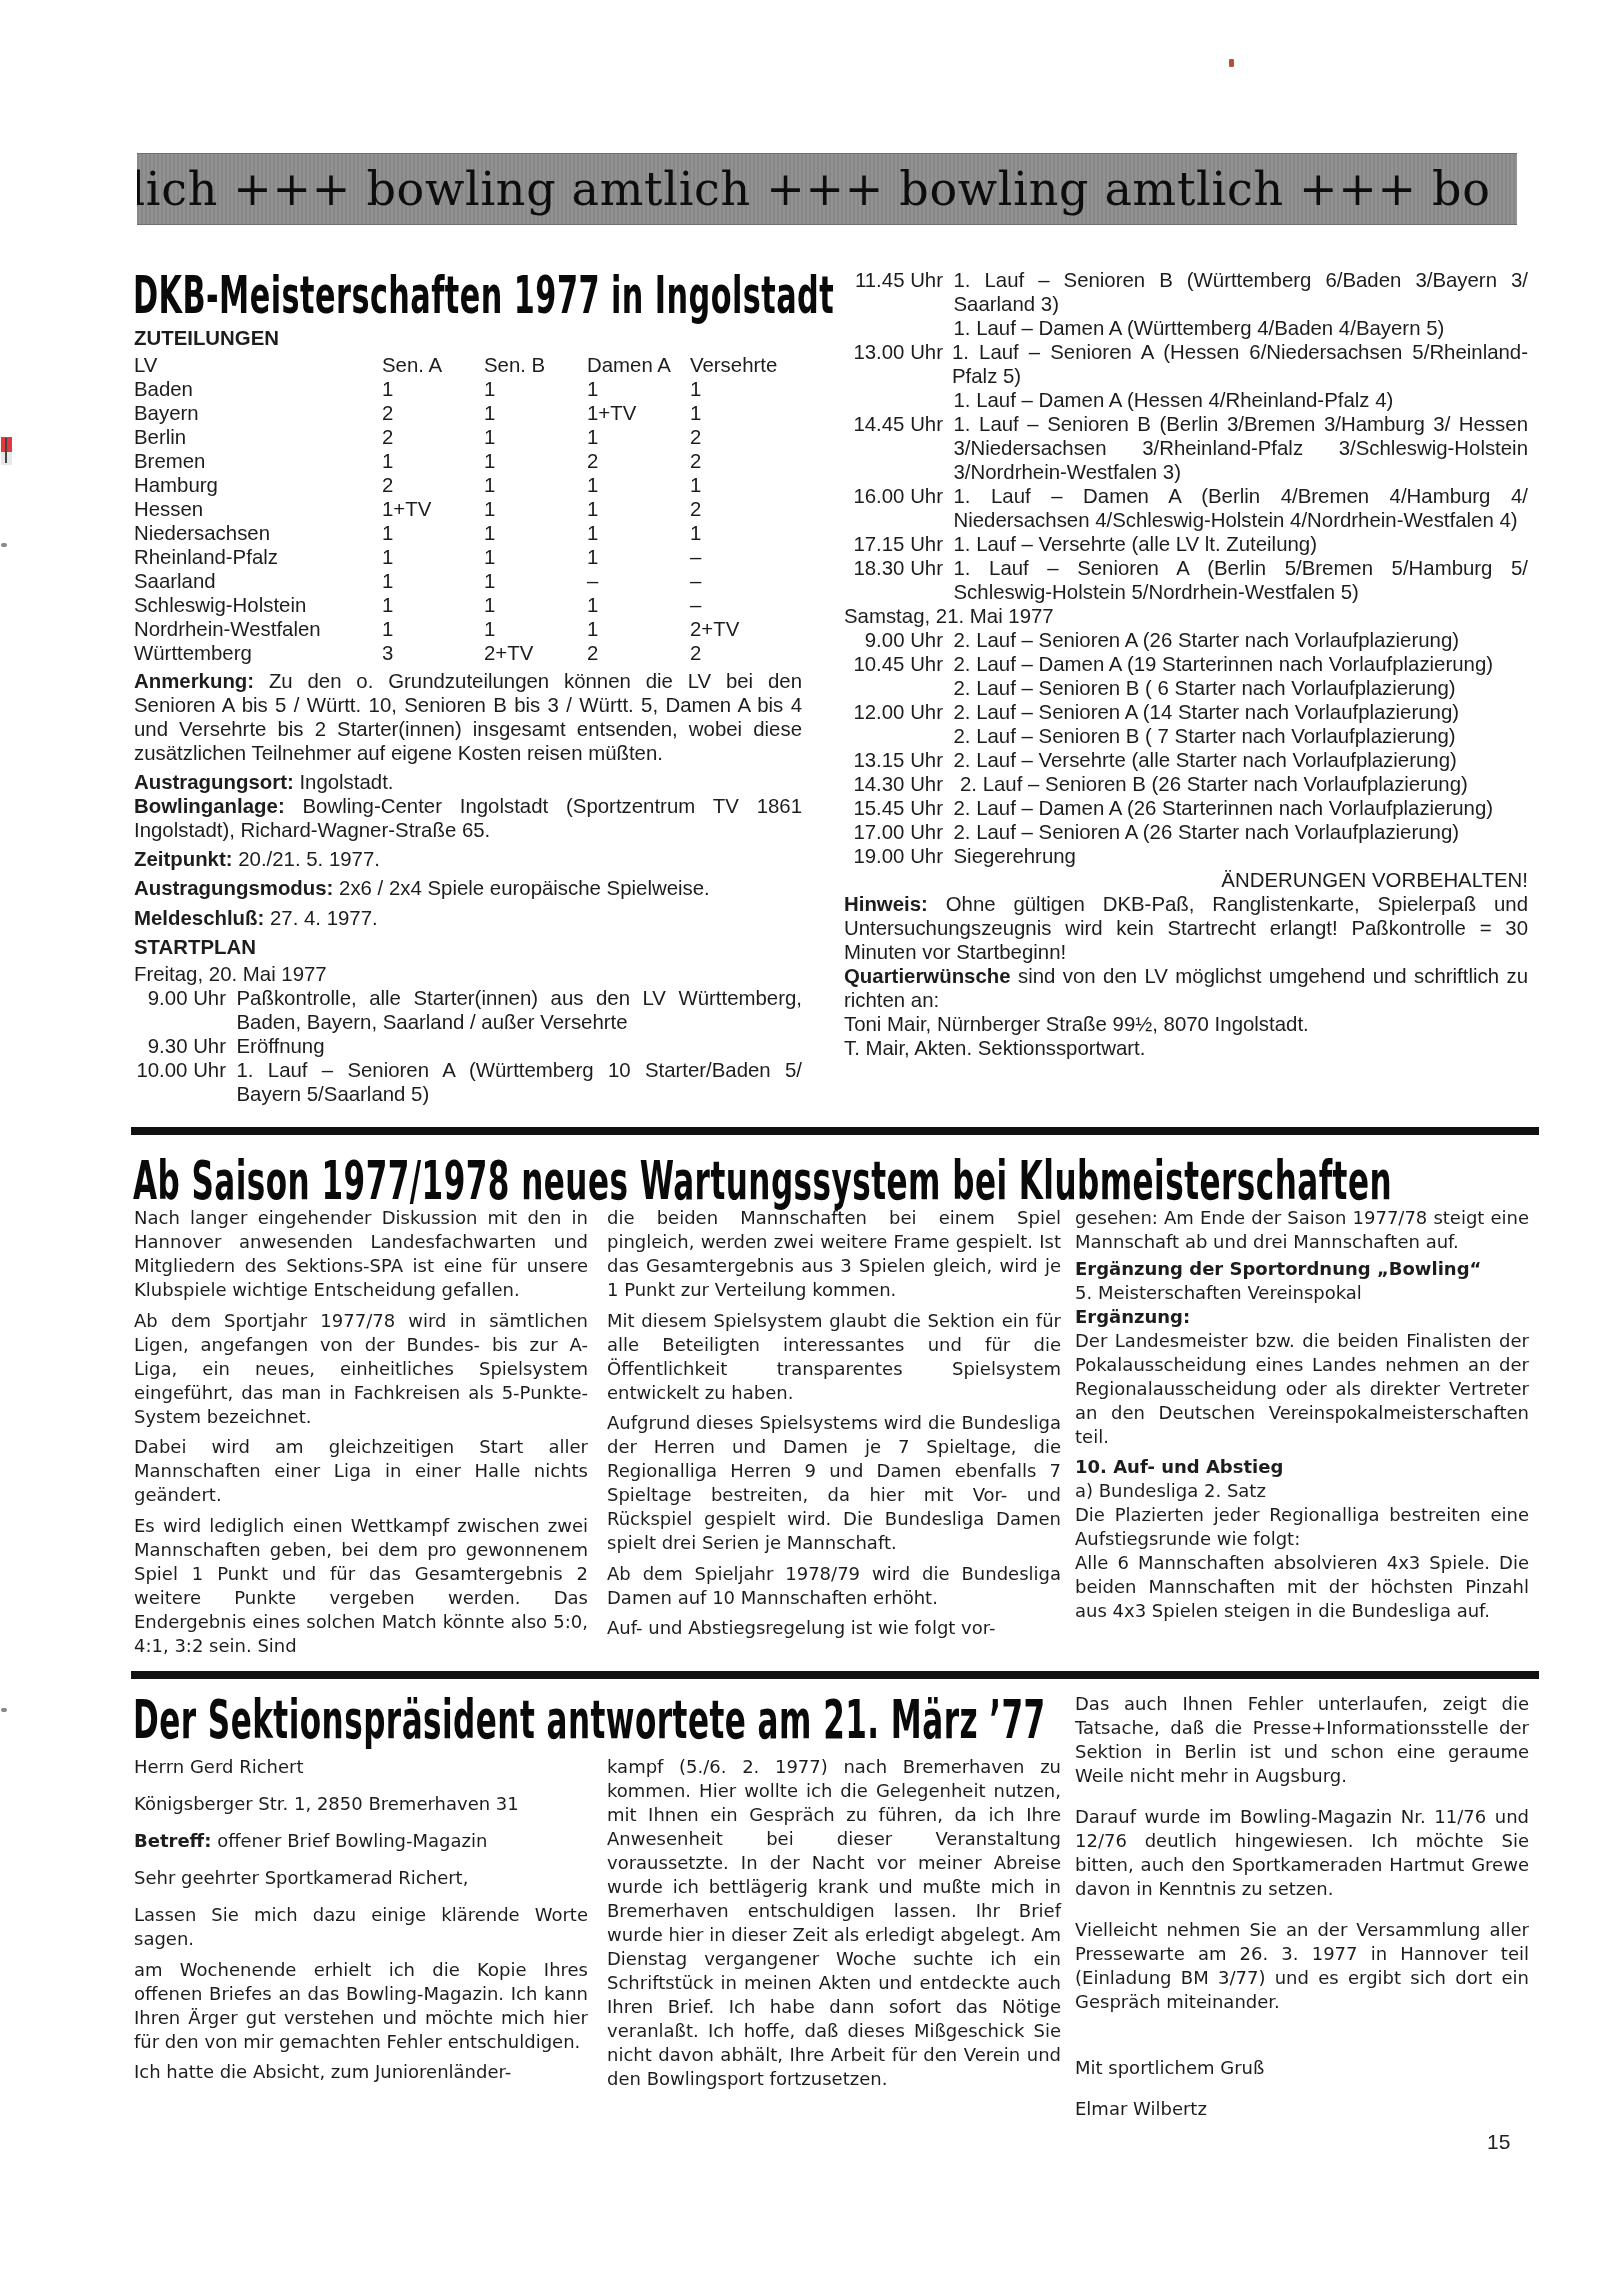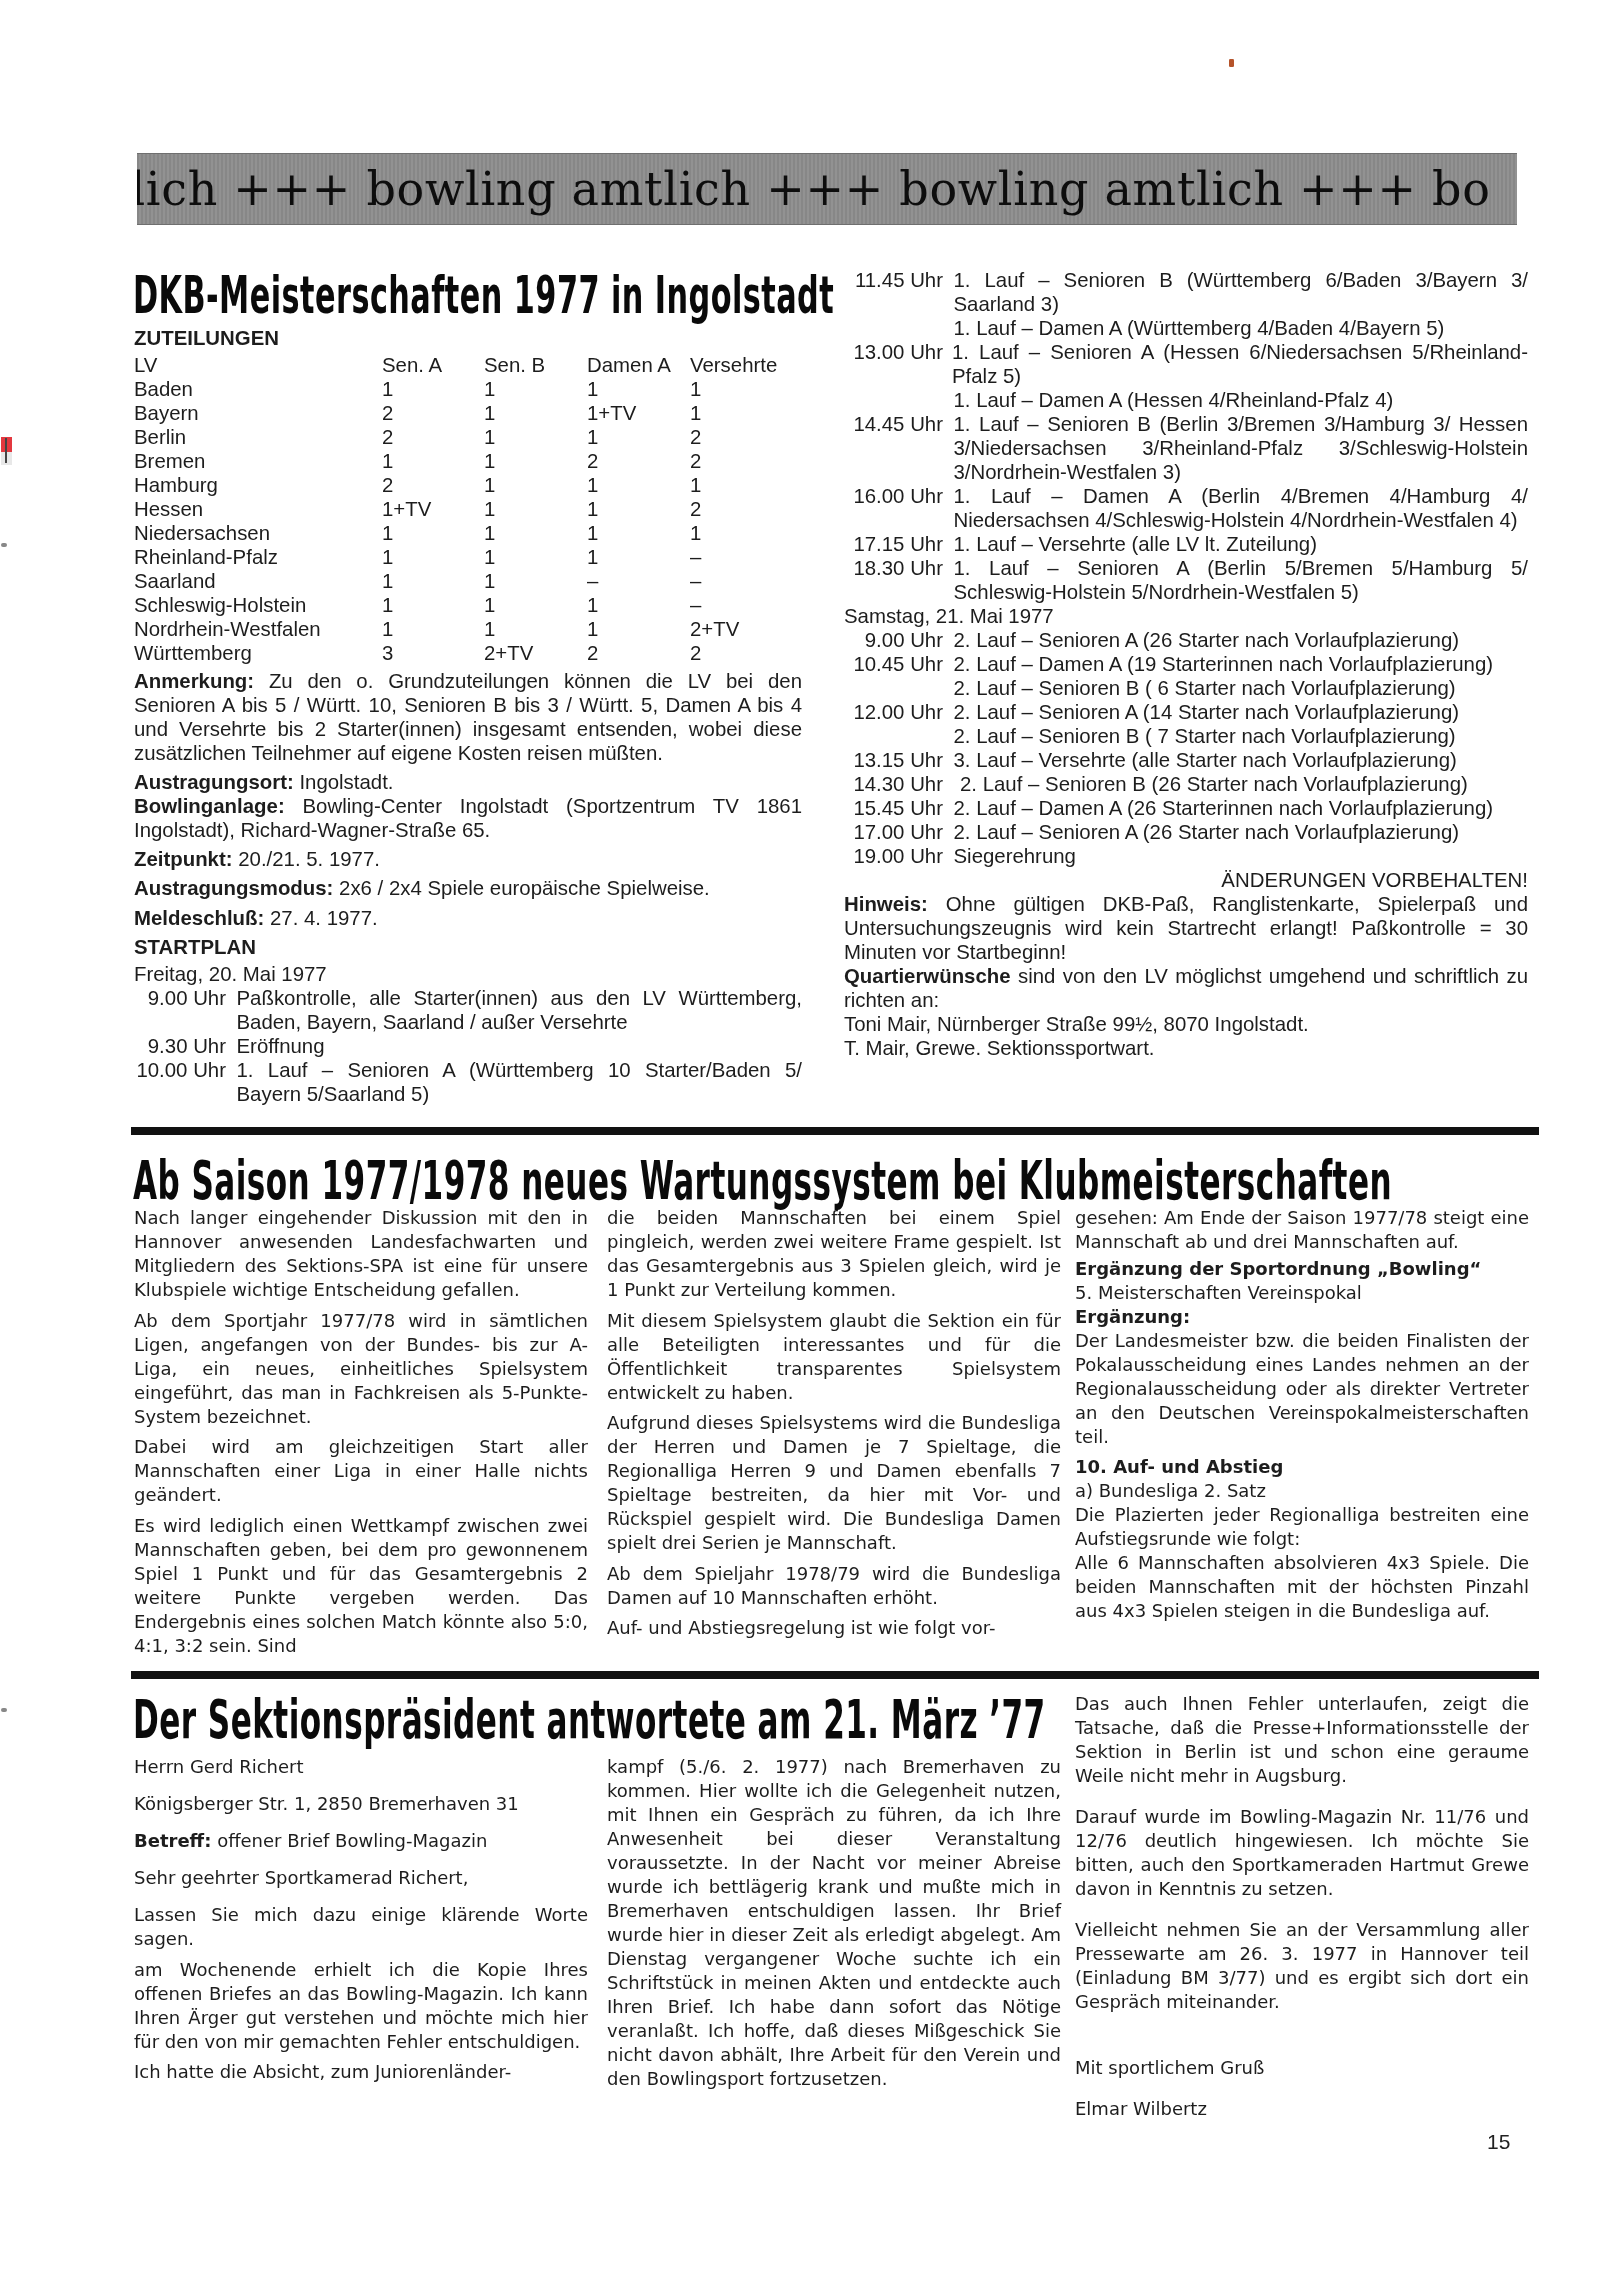--- a/index.html
+++ b/index.html
@@ -253,21 +253,21 @@
       <div class="sched-row">
         <div class="sched-time" style="width: 99px; margin-right: 10.5px;">12.00 Uhr</div>
         <div class="sched-text">2. Lauf – Senioren A (14 Starter nach Vorlaufplazierung)</div>
       </div>
       <div class="sched-row">
         <div class="sched-time" style="width: 99px; margin-right: 10.5px;"></div>
         <div class="sched-text">2. Lauf – Senioren B ( 7 Starter nach Vorlaufplazierung)</div>
       </div>
       <div class="sched-row">
         <div class="sched-time" style="width: 99px; margin-right: 10.5px;">13.15 Uhr</div>
-        <div class="sched-text">3. Lauf – Versehrte (alle Starter nach Vorlaufplazierung)</div>
+        <div class="sched-text">2. Lauf – Versehrte (alle Starter nach Vorlaufplazierung)</div>
       </div>
       <div class="sched-row">
         <div class="sched-time" style="width: 99px; margin-right: 17px;">14.30 Uhr</div>
         <div class="sched-text">2. Lauf – Senioren B (26 Starter nach Vorlaufplazierung)</div>
       </div>
       <div class="sched-row">
         <div class="sched-time" style="width: 99px; margin-right: 10.5px;">15.45 Uhr</div>
         <div class="sched-text">2. Lauf – Damen A (26 Starterinnen nach Vorlaufplazierung)</div>
       </div>
       <div class="sched-row">
@@ -280,21 +280,21 @@
       </div>
     </div>
   <div style="text-align:right;">ÄNDERUNGEN VORBEHALTEN!</div>
   <div class="block">
     <span class="lbl">Hinweis:</span><span> Ohne gültigen DKB-Paß, Ranglistenkarte, Spielerpaß und Untersuchungszeugnis wird kein Startrecht erlangt! Paßkontrolle = 30 Minuten vor Startbeginn!</span>
   </div>
   <div class="block">
     <span class="lbl">Quartierwünsche</span><span> sind von den LV möglichst umgehend und schriftlich zu richten an:</span>
   </div>
   <div>Toni Mair, Nürnberger Straße 99½, 8070 Ingolstadt.</div>
-  <div>T. Mair, Grewe. Sektionssportwart.</div>
+  <div>T. Mair, Akten. Sektionssportwart.</div>
 </div>
 
 <div class="abs rule rule1"></div>
 
 <div class="abs headline h2">Ab Saison 1977/1978 neues Wartungssystem bei Klubmeisterschaften</div>
 
 <div class="abs wide" style="left:134px;top:1206px;width:454px;">
   <p>Nach langer eingehender Diskussion mit den in Hannover anwesenden Landesfachwarten und Mitgliedern des Sektions-SPA ist eine für unsere Klubspiele wichtige Entscheidung gefallen.</p>
   <p>Ab dem Sportjahr 1977/78 wird in sämtlichen Ligen, angefangen von der Bundes- bis zur A-Liga, ein neues, einheitliches Spielsystem eingeführt, das man in Fachkreisen als 5-Punkte-System bezeichnet.</p>
   <p>Dabei wird am gleichzeitigen Start aller Mannschaften einer Liga in einer Halle nichts geändert.</p>

